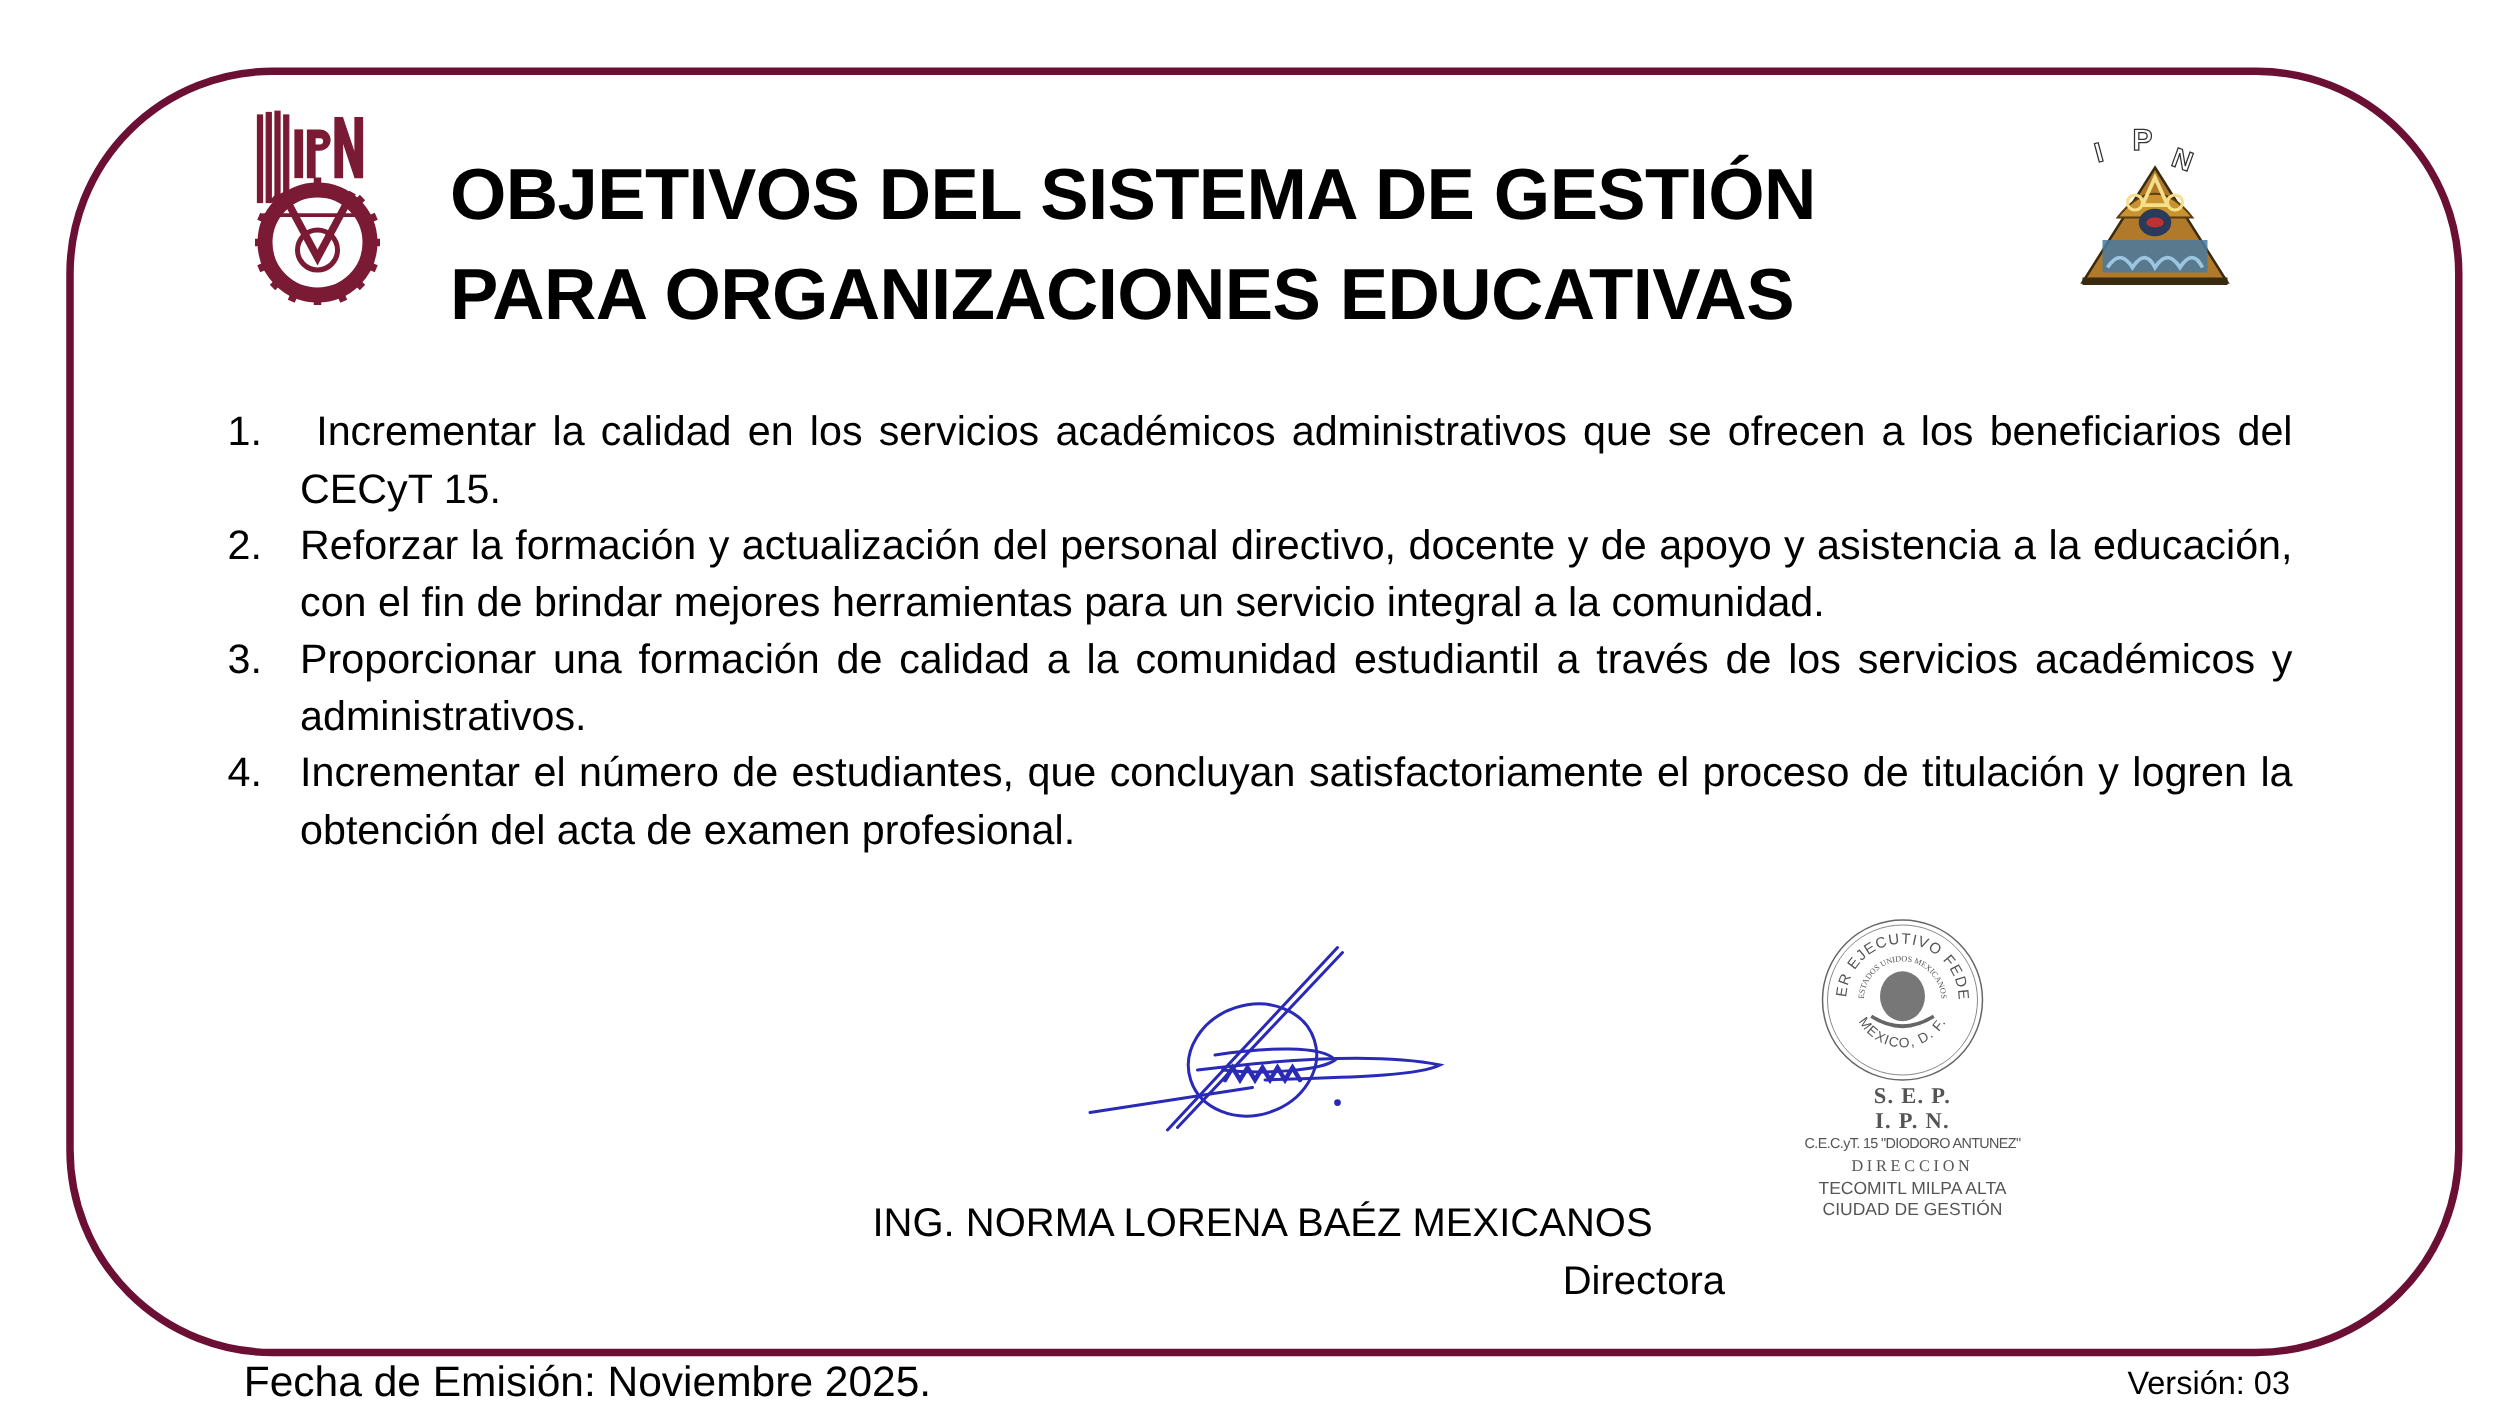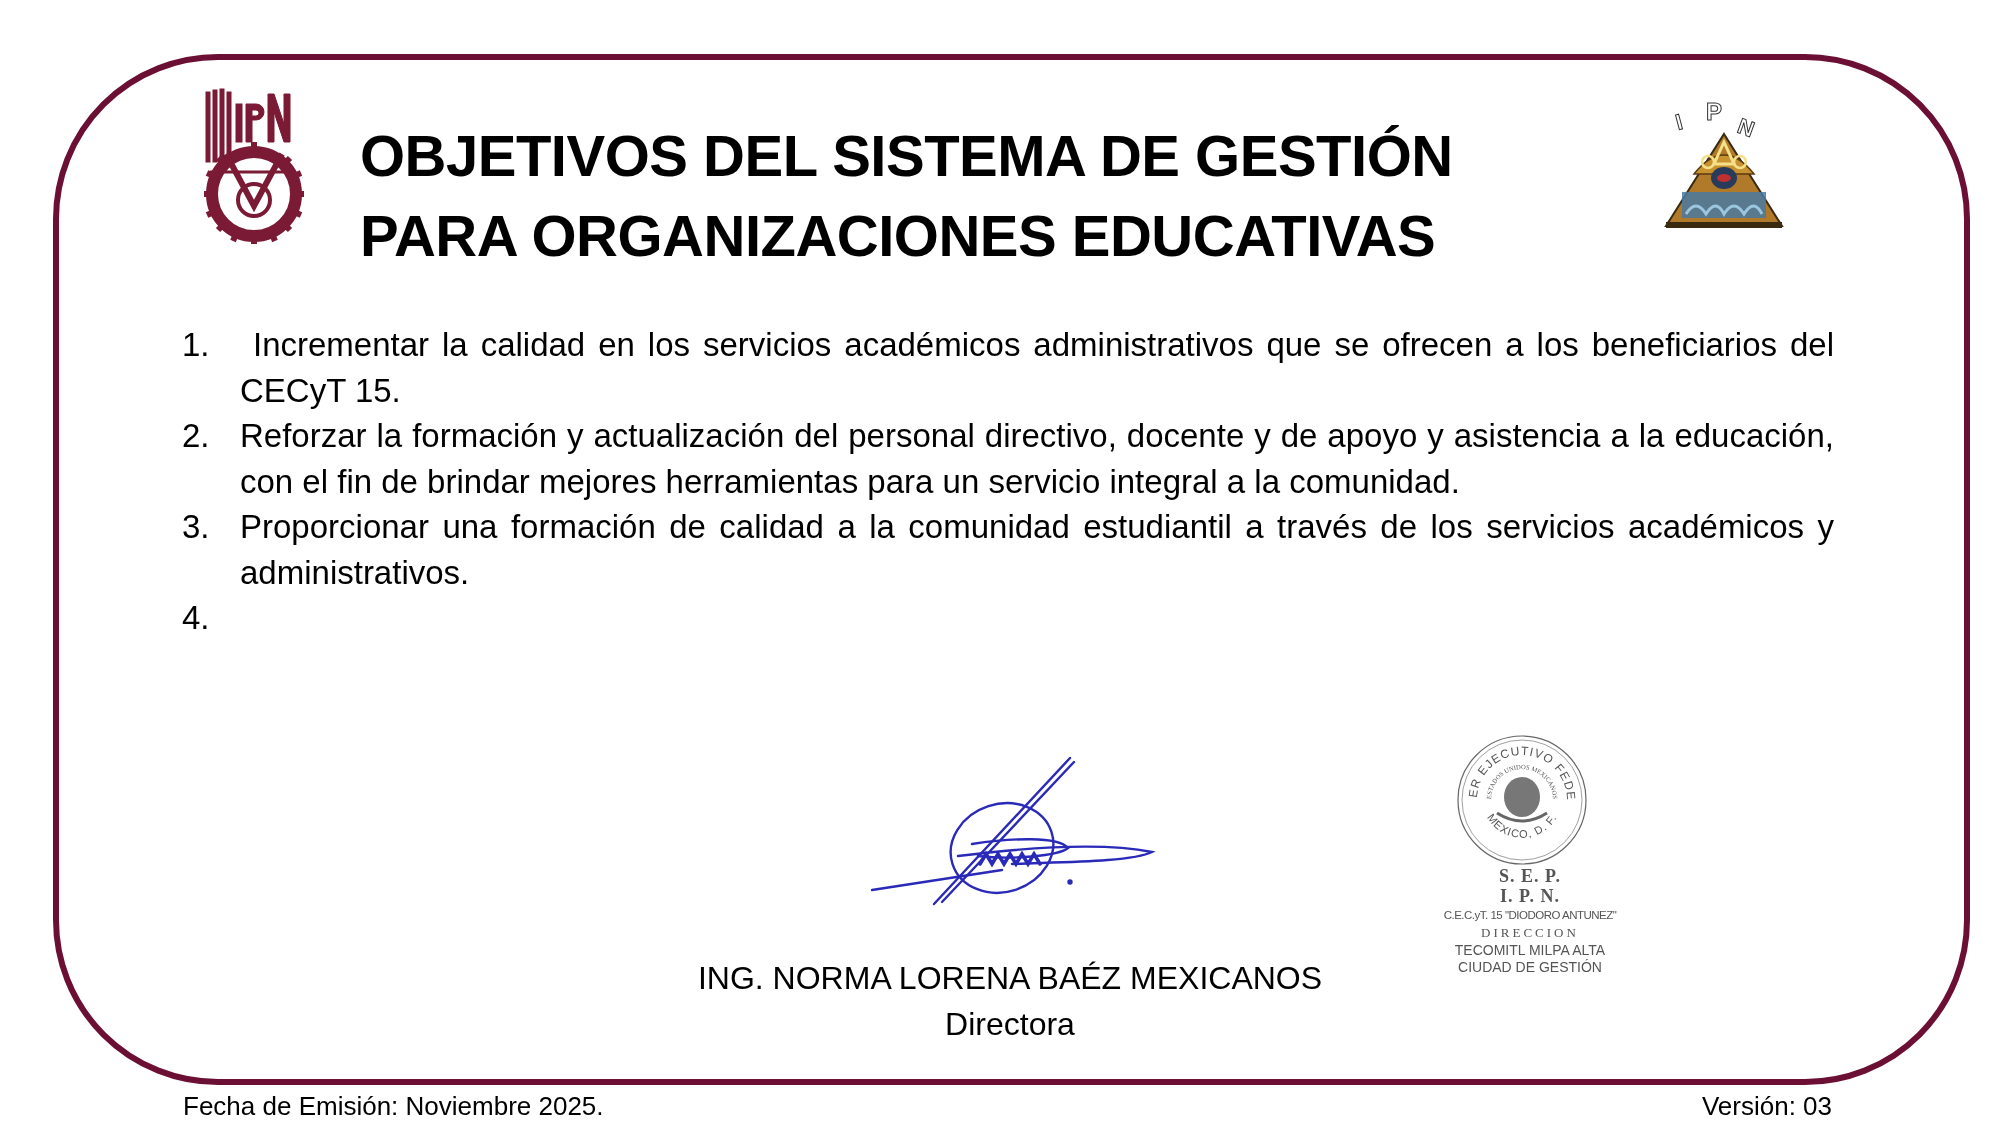--- a/index.html
+++ b/index.html
@@ -13,22 +13,22 @@
   .objectives li { position:relative; padding-left:60px; text-align:justify; text-align-last:left; }
   .objectives .num { position:absolute; left:2px; top:0; }
   .signature { position:absolute; left:862px; top:752px; width:300px; height:160px; }
   .seal { position:absolute; left:1455px; top:733px; width:135px; height:135px; }
   .seal-text { position:absolute; left:1420px; top:866px; width:220px; text-align:center; color:#555; }
   .seal-text .sep { font-family:"Liberation Serif", serif; font-weight:bold; font-size:18px; line-height:20px; letter-spacing:1px; }
   .seal-text .cecyt { font-family:"Liberation Sans", sans-serif; font-size:11.5px; line-height:18px; letter-spacing:-0.5px; }
   .seal-text .dir { font-family:Liberation Serif, serif; font-size:13px; line-height:18px; letter-spacing:3px; }
   .seal-text .loc { font-family:"Liberation Sans", sans-serif; font-size:14px; line-height:17px; }
   .signer-name { position:absolute; left:640px; top:956px; width:740px; text-align:center; font-family:"Liberation Sans", sans-serif; font-size:32px; line-height:44px; }
-  .signer-role { position:absolute; left:640px; top:1002px; width:740px; text-align:center; font-family:"Liberation Sans", sans-serif; font-size:32px; line-height:44px; }
-  .footer-date { position:absolute; left:183px; top:1090px; font-size:26px; line-height:32px;text-align:center; }
+  .signer-role { position:absolute; left:640px; top:1002px; width:740px; text-align:right; font-family:"Liberation Sans", sans-serif; font-size:32px; line-height:44px; }
+  .footer-date { position:absolute; left:195px; top:1090px; font-size:34px; line-height:32px;text-align:center; }
   .footer-version { position:absolute; right:168px; top:1090px; font-size:26px; line-height:32px; }
 </style>
 </head>
 <body>
 
 <div class="frame"></div>
 
 <svg class="logo-left" viewBox="0 0 116 166">
   <g fill="#7a1a35" stroke="#7a1a35">
 
@@ -96,20 +96,21 @@
   <li>
     <span class="num">2.</span>
     <span>Reforzar la formación y actualización del personal directivo, docente y de apoyo y asistencia a la educación, con el fin de brindar mejores herramientas para un servicio integral a la comunidad.</span>
   </li>
   <li>
     <span class="num">3.</span>
     <span>Proporcionar una formación de calidad a la comunidad estudiantil a través de los servicios académicos y administrativos.</span>
   </li>
   <li>
     <span class="num">4.</span>
+    <span>Incrementar el número de estudiantes, que concluyan satisfactoriamente el proceso de titulación y logren la obtención del acta de examen profesional.</span>
   </li>
 </ol>
 
 <svg class="signature" viewBox="0 0 300 160">
   <g fill="none" stroke="#2a2ab8" stroke-width="2.4" stroke-linecap="round">
     <path d="M10 138 C 60 130, 100 124, 140 118"></path>
     <ellipse cx="140" cy="96" rx="52" ry="44" transform="rotate(-18 140 96)"></ellipse>
     <path d="M72 152 L 208 6"></path>
     <path d="M80 150 L 212 10"></path>
     <path d="M110 92 C 150 86, 196 84, 206 96 C 196 104, 150 108, 116 104"></path>

